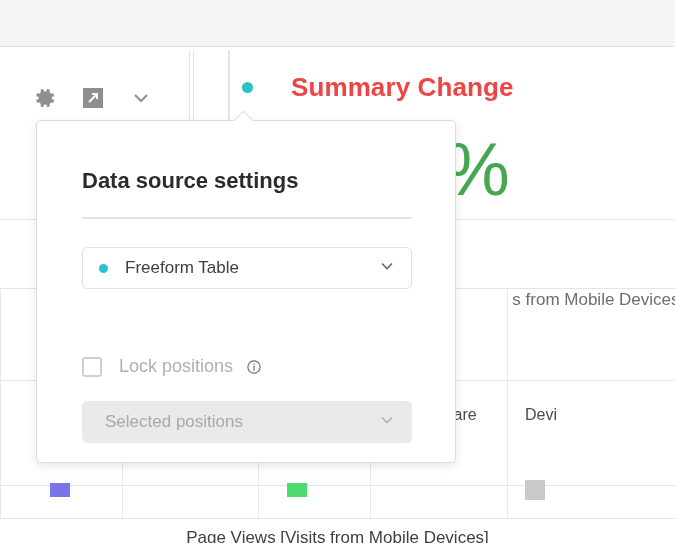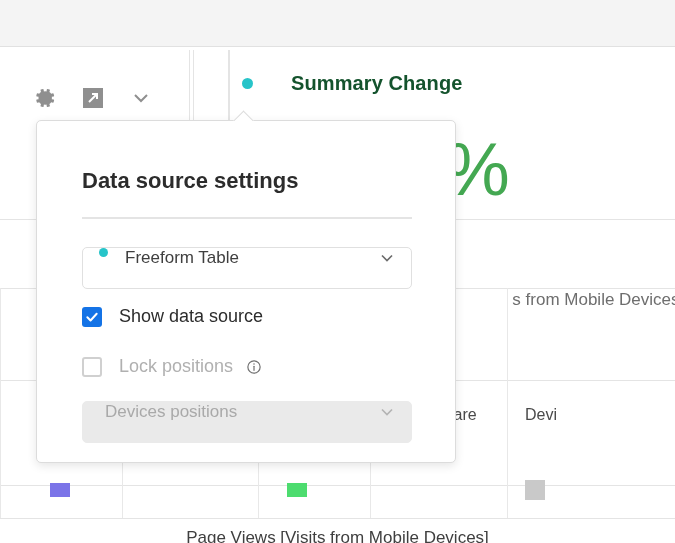--- a/index.html
+++ b/index.html
@@ -73,23 +73,23 @@
     left: 12px; top: 22px;
     display: flex; align-items: center;
   }
   .summary-dot {
     width: 11px; height: 11px;
     border-radius: 50%;
     background: #27c4c9;
     margin-right: 38px;
   }
   .summary-title {
-    font-size: 20px;
+    font-size: 26px;
     font-weight: bold;
-    color: #14532d;
+    color: #ef4444;
     letter-spacing: .1px;
     white-space: nowrap;
   }
   .summary-value {
     position: absolute;
     left: 70px; top: 120px;
     font-size: 74px;
     font-weight: 400;
     color: #44a852;
     white-space: nowrap;
@@ -186,21 +186,21 @@
   }
 
   .select {
     position: absolute;
     left: 45px; top: 126px;
     width: 330px; height: 42px;
     border: 1px solid #e0e0e0;
     border-radius: 5px;
     background: #ffffff;
     display: flex;
-    align-items: flex-start;
+    align-items: center;
     padding: 0 14px 0 16px;
   }
   .select .dot {
     width: 9px; height: 9px;
     border-radius: 50%;
     background: #27c4c9;
     flex: 0 0 auto;
     margin-right: 17px;
   }
   .select .label {
@@ -323,43 +323,35 @@
     <div class="select">
       <span class="dot"></span>
       <span class="label">Freeform Table</span>
       <span class="chev">
         <svg width="20" height="20" viewBox="0 0 24 24" fill="none" stroke="currentColor" stroke-width="2">
           <path d="M6 9l6 6 6-6"></path>
         </svg>
       </span>
     </div>
 
-    <div class="check-row r1">
-      <span class="checkbox checked">
-        <svg width="14" height="14" viewBox="0 0 24 24" fill="none" stroke="#ffffff" stroke-width="3.4" stroke-linecap="round" stroke-linejoin="round">
-          <path d="M4 12.5l5.5 5.5L20 6.5"></path>
-        </svg>
-      </span>
-      <span class="check-label">Show data source</span>
-    </div>
 
     <div class="check-row r2">
       <span class="checkbox unchecked"></span>
       <span class="check-label muted">Lock positions</span>
       <span class="info-icon">
         <svg width="16" height="16" viewBox="0 0 24 24" fill="none" stroke="currentColor" stroke-width="1.8">
           <circle cx="12" cy="12" r="9.2"></circle>
           <path d="M12 11v6" stroke-linecap="round"></path>
           <circle cx="12" cy="7.4" r="1.1" fill="currentColor" stroke="none"></circle>
         </svg>
       </span>
     </div>
 
     <div class="select disabled">
-      <span class="label">Devices positions</span>
+      <span class="label">Selected positions</span>
       <span class="chev">
         <svg width="20" height="20" viewBox="0 0 24 24" fill="none" stroke="currentColor" stroke-width="2">
           <path d="M6 9l6 6 6-6"></path>
         </svg>
       </span>
     </div>
   </div>
 
 </div>
 

